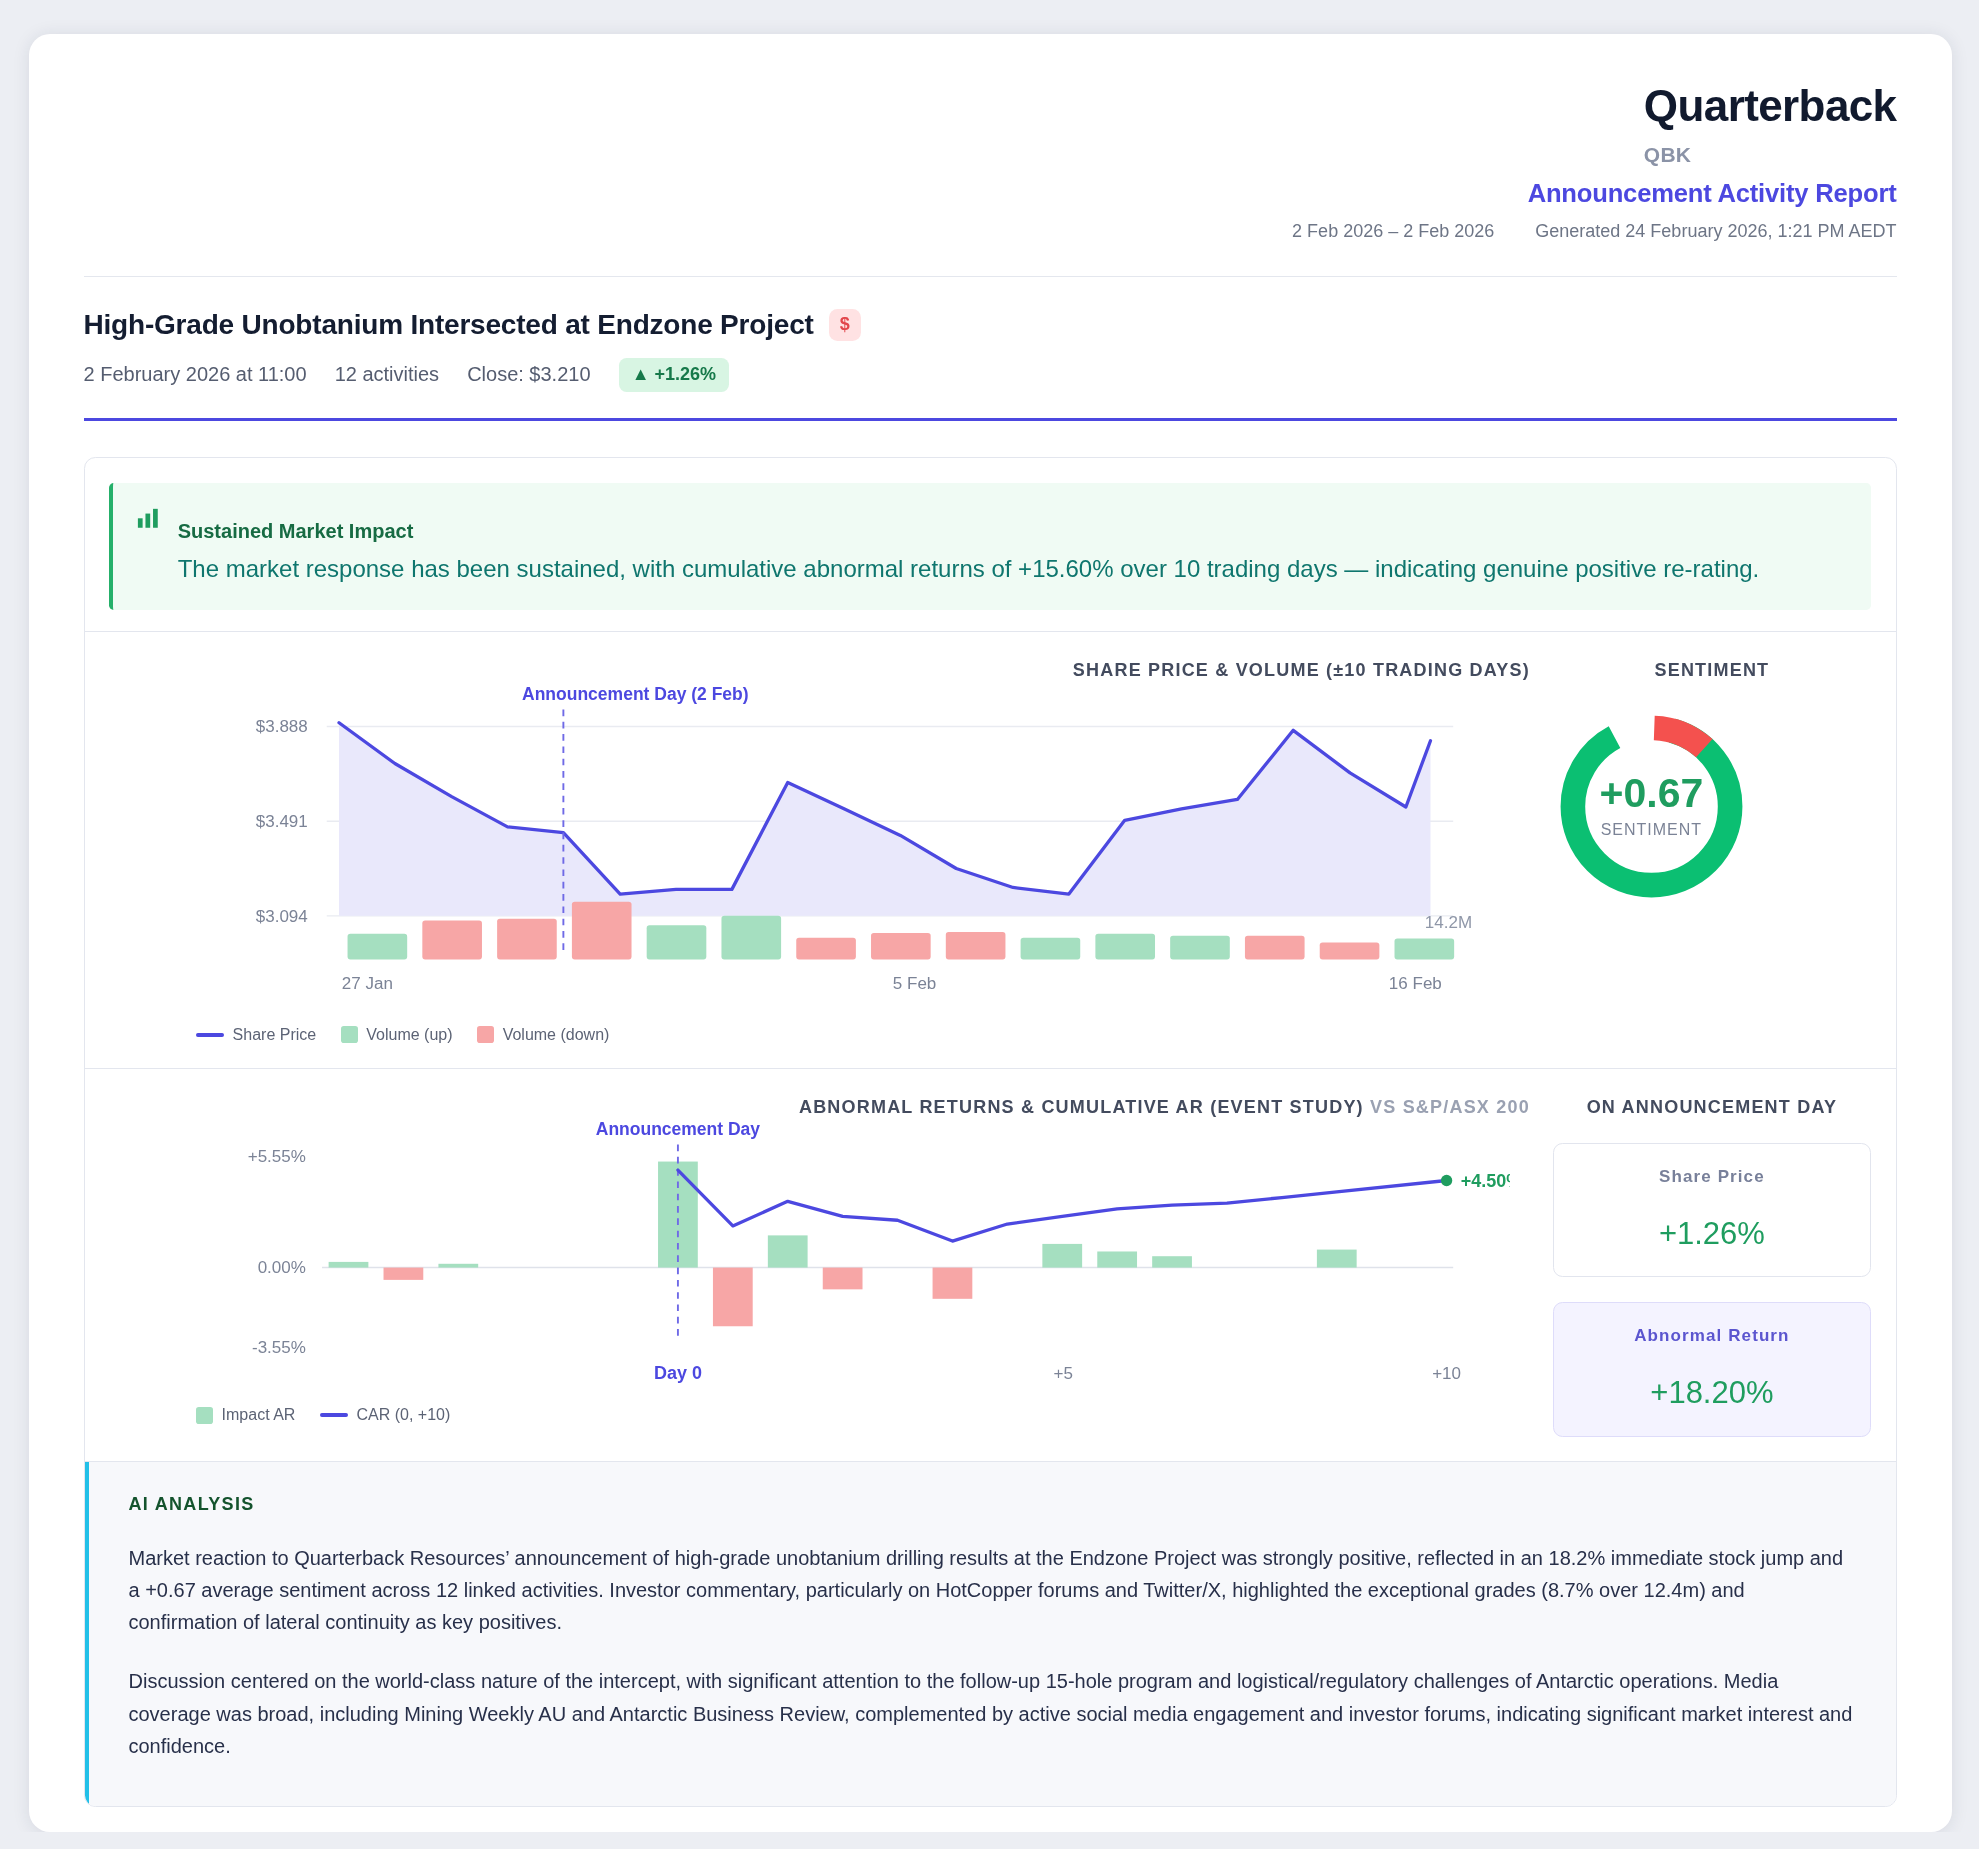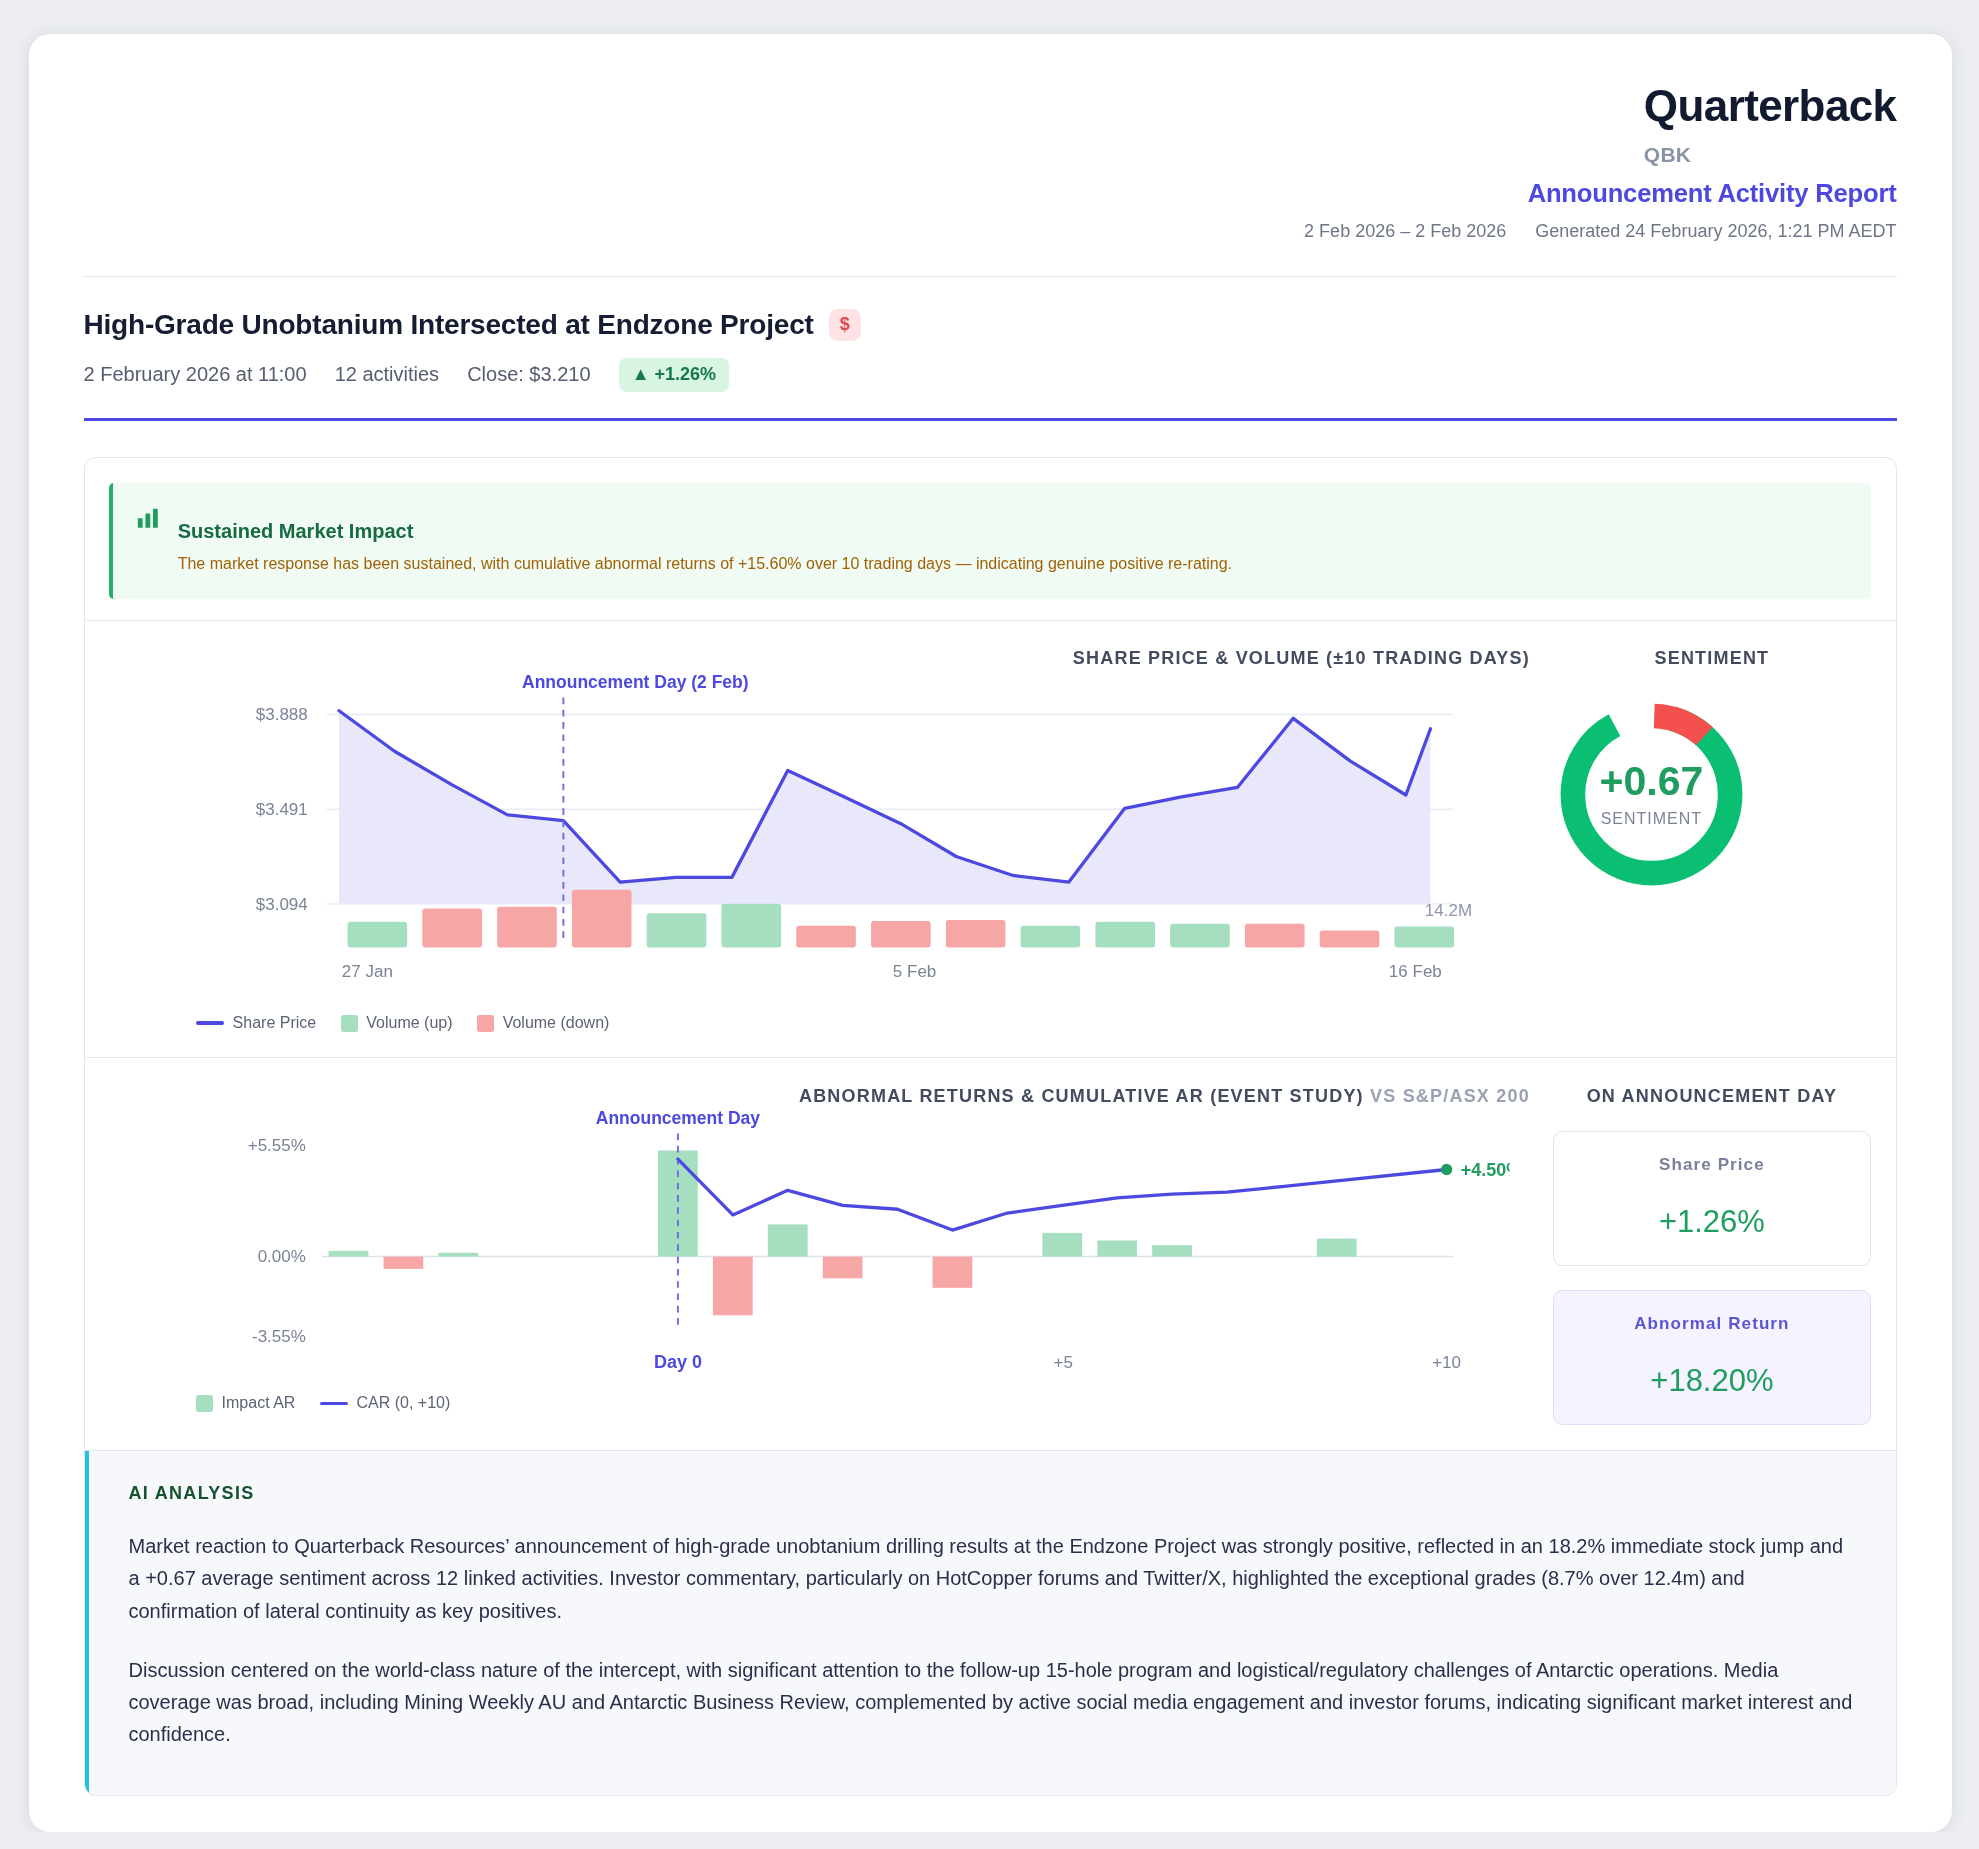--- a/index.html
+++ b/index.html
@@ -29,21 +29,21 @@
     line-height: 1.1; margin: 5.7px 0 0 0;
   }
   .hdr-left .ticker {
     font-size: 21px; font-weight: bold; color: #8b93a7; margin-top: 13.2px; letter-spacing: 0.2px;
   }
   .hdr-right { text-align: right; padding-top: 11.4px; }
   .hdr-right .report-title {
     font-size: 25.6px; font-weight: bold; color: #4c48e0; letter-spacing: -0.2px;
   }
   .hdr-right .meta-row {
-    margin-top: 13.2px; display: flex; justify-content: flex-end; gap: 29px;
+    margin-top: 13.2px; display: flex; justify-content: flex-end; gap: 41px;
     font-size: 18px; color: #6d7586;
   }
   .rule { height: 0.9px; background: #e4e7ee; margin: 34px 0 0 0; }
 
   
   .ann { padding: 32px 0 0 0; }
   .ann-title-row { display: flex; align-items: center; gap: 15px; }
   .ann-title {
     font-size: 28px; font-weight: bold; color: #141d31; letter-spacing: -0.2px;
   }
@@ -67,21 +67,21 @@
     margin-top: 36px;
     border: 0.9px solid #e3e6ee; border-radius: 11.4px; overflow: hidden;
   }
   .callout-wrap { padding: 24.6px 24.6px 21px 24.6px; }
   .callout {
     background: #f0fbf4; border-left: 4.7px solid #25b06a; border-radius: 4.7px;
     padding: 21px 24.6px 23px 23px; display: flex; gap: 17px;
   }
   .callout-icon { font-size: 23px; line-height: 1; color: #1f9d5f; padding-top: 1.9px; }
   .callout-title { font-weight: bold; font-size: 20px; color: #176b43; margin-top: 16px; }
-  .callout-body { margin-top: 9.5px; font-size: 16px; color: #a16207; line-height: 1.45; }
+  .callout-body { margin-top: 9.5px; font-size: 24px; color: #0f766e; line-height: 1.45; }
 
   .sec-divider { height: 0.9px; background: #e3e6ee; }
 
   .chart-sec { display: flex; padding: 28px 24.6px 24.6px 24.6px; }
   .chart-main { flex: 1; min-width: 0; text-align: right; }
   .chart-side { width: 341px; padding-left: 23px; }
 
   .sec-title {
     font-size: 18px; font-weight: bold; letter-spacing: 1.2px; color: #434b5e; text-transform: uppercase;
   }

